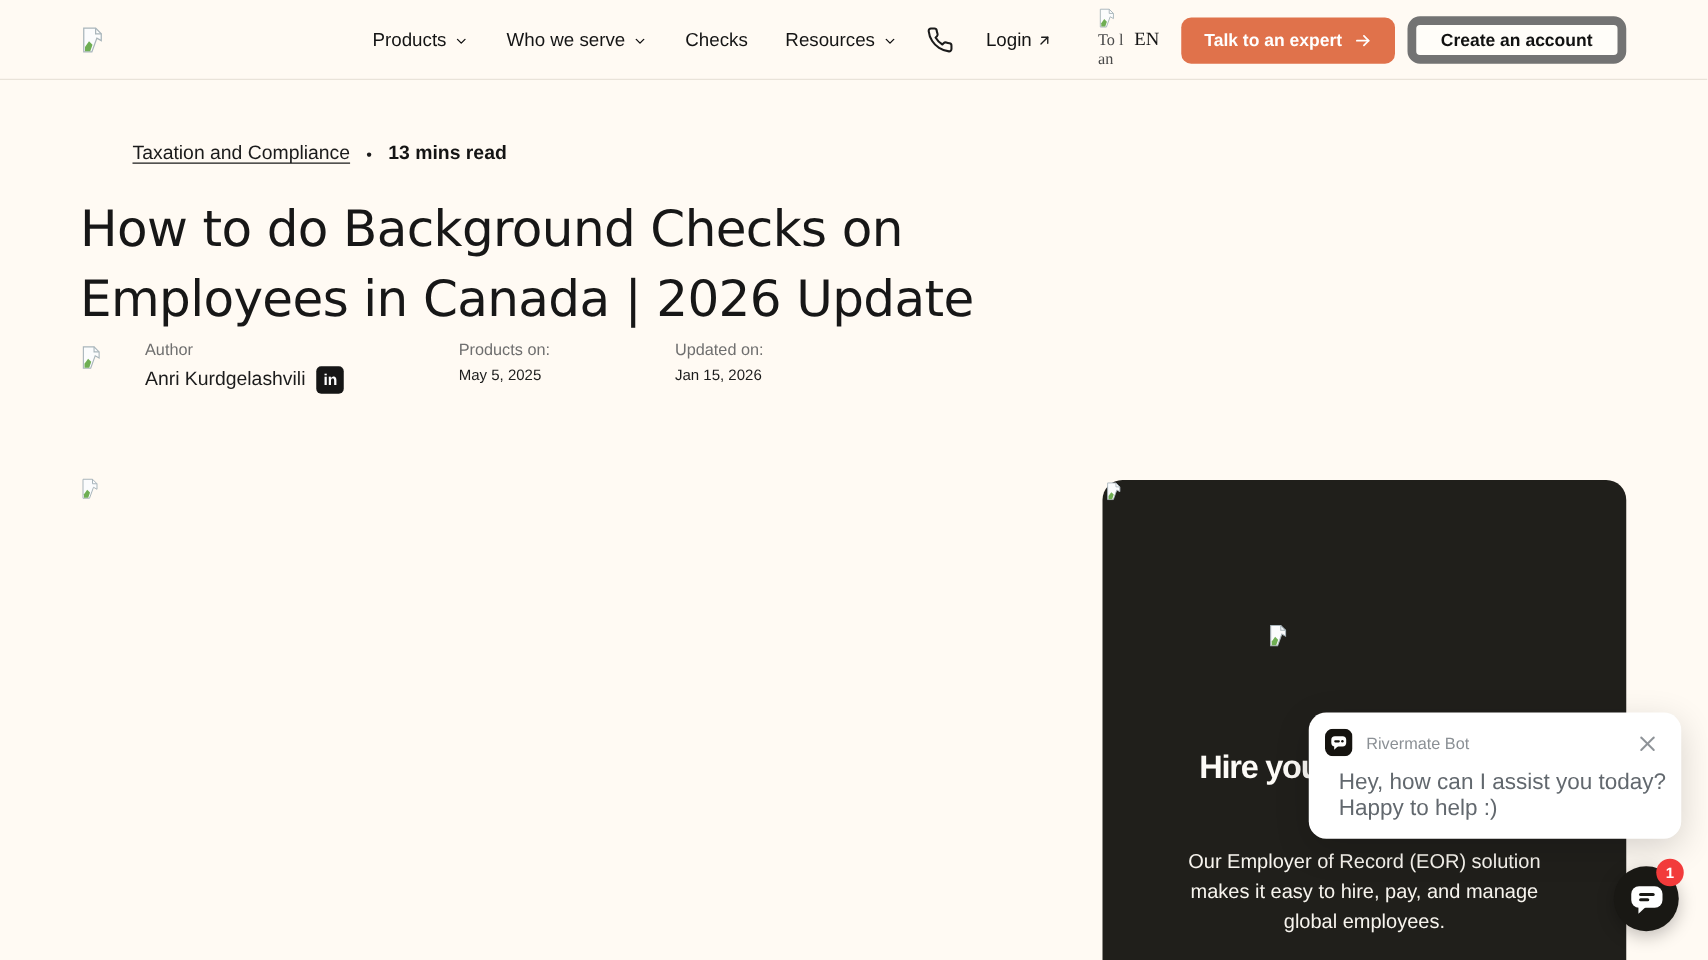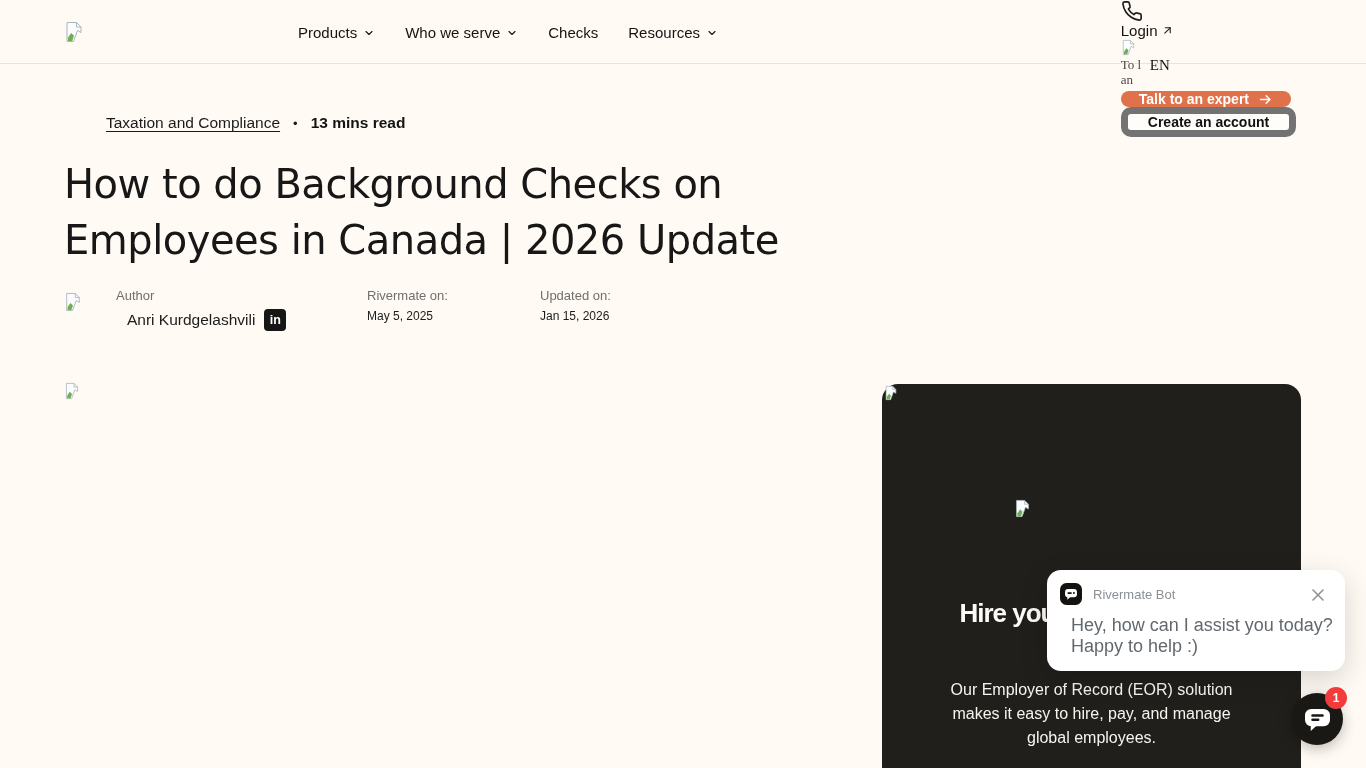--- a/index.html
+++ b/index.html
@@ -6,43 +6,43 @@
   html,body { width:1366px; height:768px; }
   body { font-family:"Liberation Sans", sans-serif; background:#fffaf3; color:#161616; }
   .screen { position:relative; width:1366px; height:768px; overflow:hidden; background:#fffaf3; }
 
   
   .header { position:absolute; left:0; top:0; width:1366px; height:64px; background:#fffaf3; border-bottom:1px solid #e9e3d9; z-index:5; }
   .logo { position:absolute; left:64px; top:20px; width:20px; height:24px; cursor:pointer; }
   .nav { position:absolute; left:298px; top:0; height:64px; display:flex; align-items:center; gap:30px; }
   .nav-item { display:flex; align-items:center; gap:6px; font-size:15px; color:#141414; cursor:pointer; white-space:nowrap; }
   .chev { width:12px; height:12px; display:inline-block; margin-top:2px; }
-  .header-right { position:absolute; right:65px; top:0; height:64px; display:flex; align-items:flex-start;flex-direction:column; }
+  .header-right { position:absolute; right:65px; top:0; height:64px; display:flex; align-items:center; }
   .phone-btn { width:22px; height:22px; margin-right:26px; cursor:pointer; }
   .login { display:flex; align-items:center; gap:4px; font-size:15px; color:#141414; cursor:pointer; margin-right:36px; }
   .lang { display:flex; align-items:flex-start; gap:3px; margin-right:18px; cursor:pointer; height:52px;font-family:Liberation Serif, serif; }
   .lang-imgbox { width:26px; height:52px; overflow:hidden; font-size:13px; color:#4a4a4a; line-height:15px; word-break:break-all; }
   .lang-imgbox svg { display:block; margin-bottom:1px; }
   .lang-code { font-size:15px; color:#141414; margin-top:18px; }
   .btn-primary { display:flex; align-items:center; gap:9px; background:#e0724b; color:#fff; border:none; border-radius:8px; height:37px; padding:0 18px; font-size:14px; font-weight:bold; font-family:"Liberation Sans",sans-serif; cursor:pointer; margin-right:10px; }
   .btn-outline { background:#fffdf9; color:#111; border:7px solid #737373; border-radius:10px; height:38px; padding:0 20px; font-size:14px; font-weight:bold; font-family:"Liberation Sans",sans-serif; cursor:pointer; }
 
   
   .breadcrumb { position:absolute; left:64px; top:114px; display:flex; align-items:center; gap:13px; font-size:15.5px;margin-left:42px; }
   .crumb-link { color:#1b1b1b; text-decoration:underline; text-underline-offset:3px; cursor:pointer; }
   .crumb-dot { font-size:13px; color:#1b1b1b; }
   .read-time { font-weight:bold; color:#141414; }
 
   
   .page-title { position:absolute; left:64px; top:156px; width:800px; font-family:"DejaVu Sans",sans-serif; font-size:40px; font-weight:400; line-height:56px; letter-spacing:-0.5px; color:#171717; }
-  .author-row { position:absolute; left:64px; top:288px; width:700px; height:52px; }
+  .author-row { position:absolute; left:64px; top:272px; width:700px; height:52px; }
   .avatar { position:absolute; left:0; top:4px; width:18px; height:20px; }
   .author-block { position:absolute; left:52px; top:0; }
   .meta-label { font-size:13px; color:#6f6f6f; margin-bottom:6px; }
-  .author-name-row { display:flex; align-items:center; gap:9px;margin-left:11px; }
+  .author-name-row { display:flex; align-items:center; gap:9px; }
   .author-name { font-size:15.5px; color:#1c1c1c; }
   .li-badge { width:22px; height:22px; background:#161616; color:#fff; border-radius:4px; display:flex; align-items:center; justify-content:center; font-size:12.5px; font-weight:bold; cursor:pointer; }
   .pub-block { position:absolute; left:303px; top:0; }
   .upd-block { position:absolute; left:476px; top:0; }
   .meta-value { font-size:12px; color:#1c1c1c; margin-top:2px; }
 
   .article-img { position:absolute; left:64px; top:382px; width:16px; height:18px; }
 
   
   .cta-card { position:absolute; left:882px; top:384px; width:419px; height:500px; background:#201f1b; border-radius:16px 16px 0 0; z-index:2; }
@@ -162,21 +162,21 @@
       </svg>
     </div>
     <div class="author-block">
       <div class="meta-label">Author</div>
       <div class="author-name-row">
         <span class="author-name">Anri Kurdgelashvili</span>
         <span class="li-badge">in</span>
       </div>
     </div>
     <div class="pub-block">
-      <div class="meta-label">Rivermate on:</div>
+      <div class="meta-label">Products on:</div>
       <div class="meta-value">May 5, 2025</div>
     </div>
     <div class="upd-block">
       <div class="meta-label">Updated on:</div>
       <div class="meta-value">Jan 15, 2026</div>
     </div>
   </div>
 
   <div class="article-img">
     <svg width="16" height="18" viewBox="0 0 20 22">

